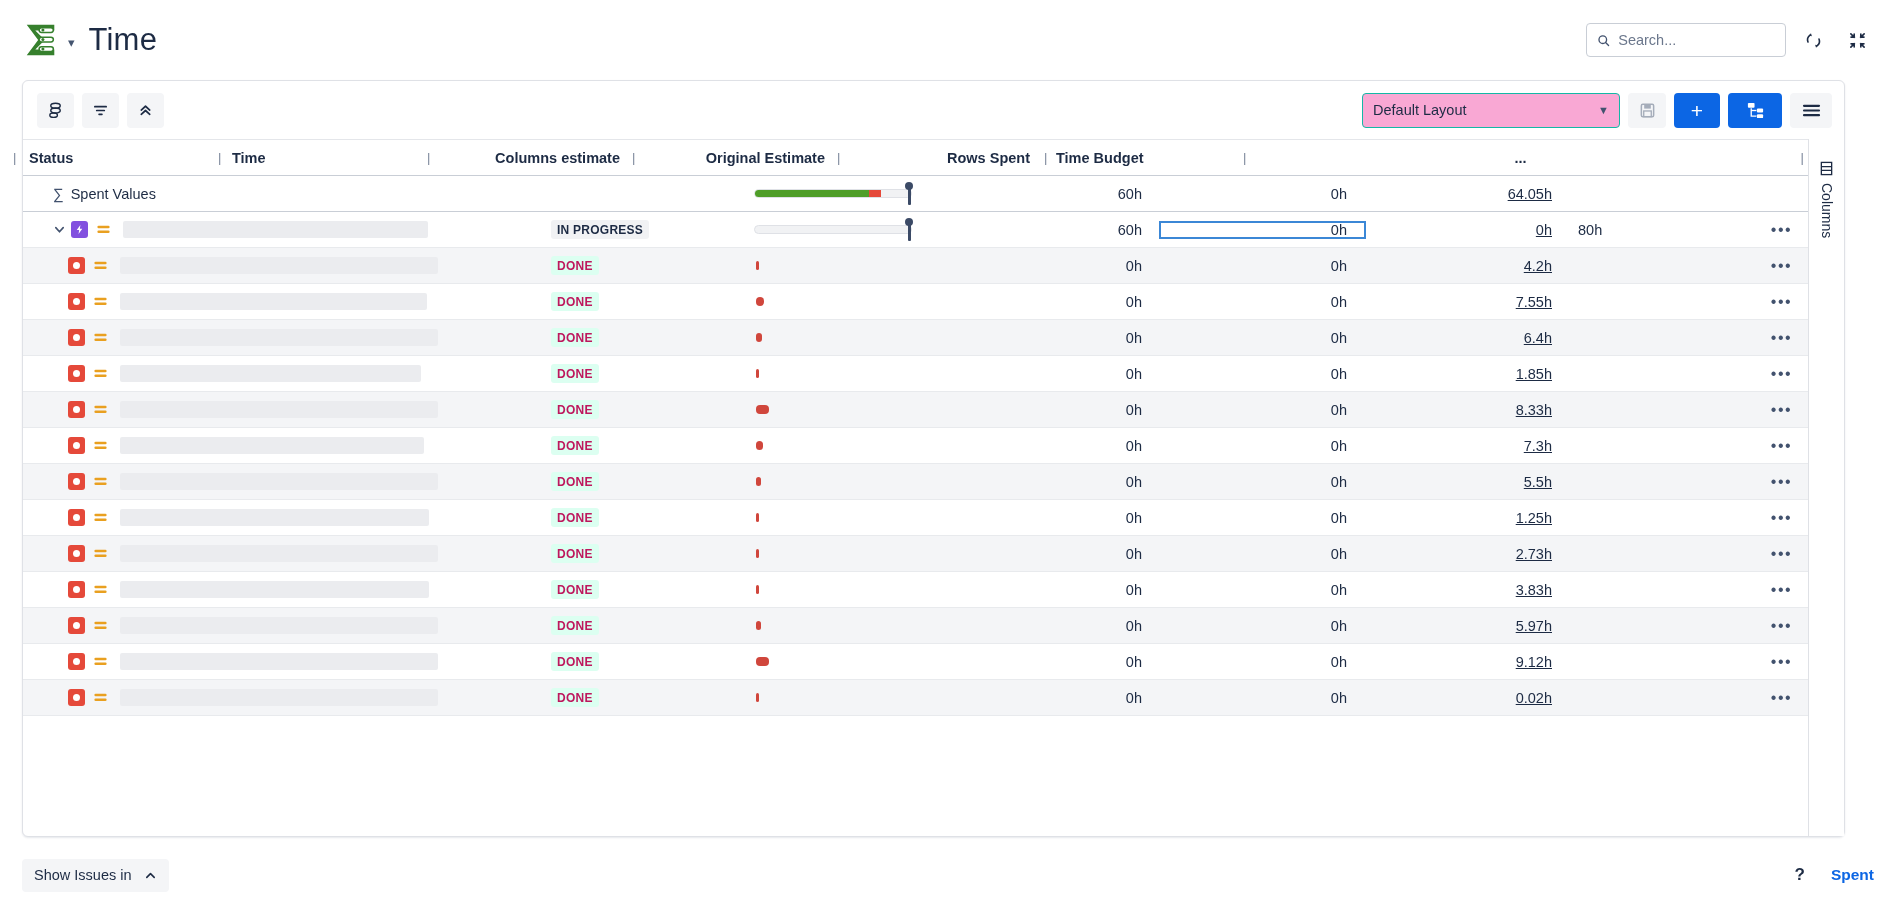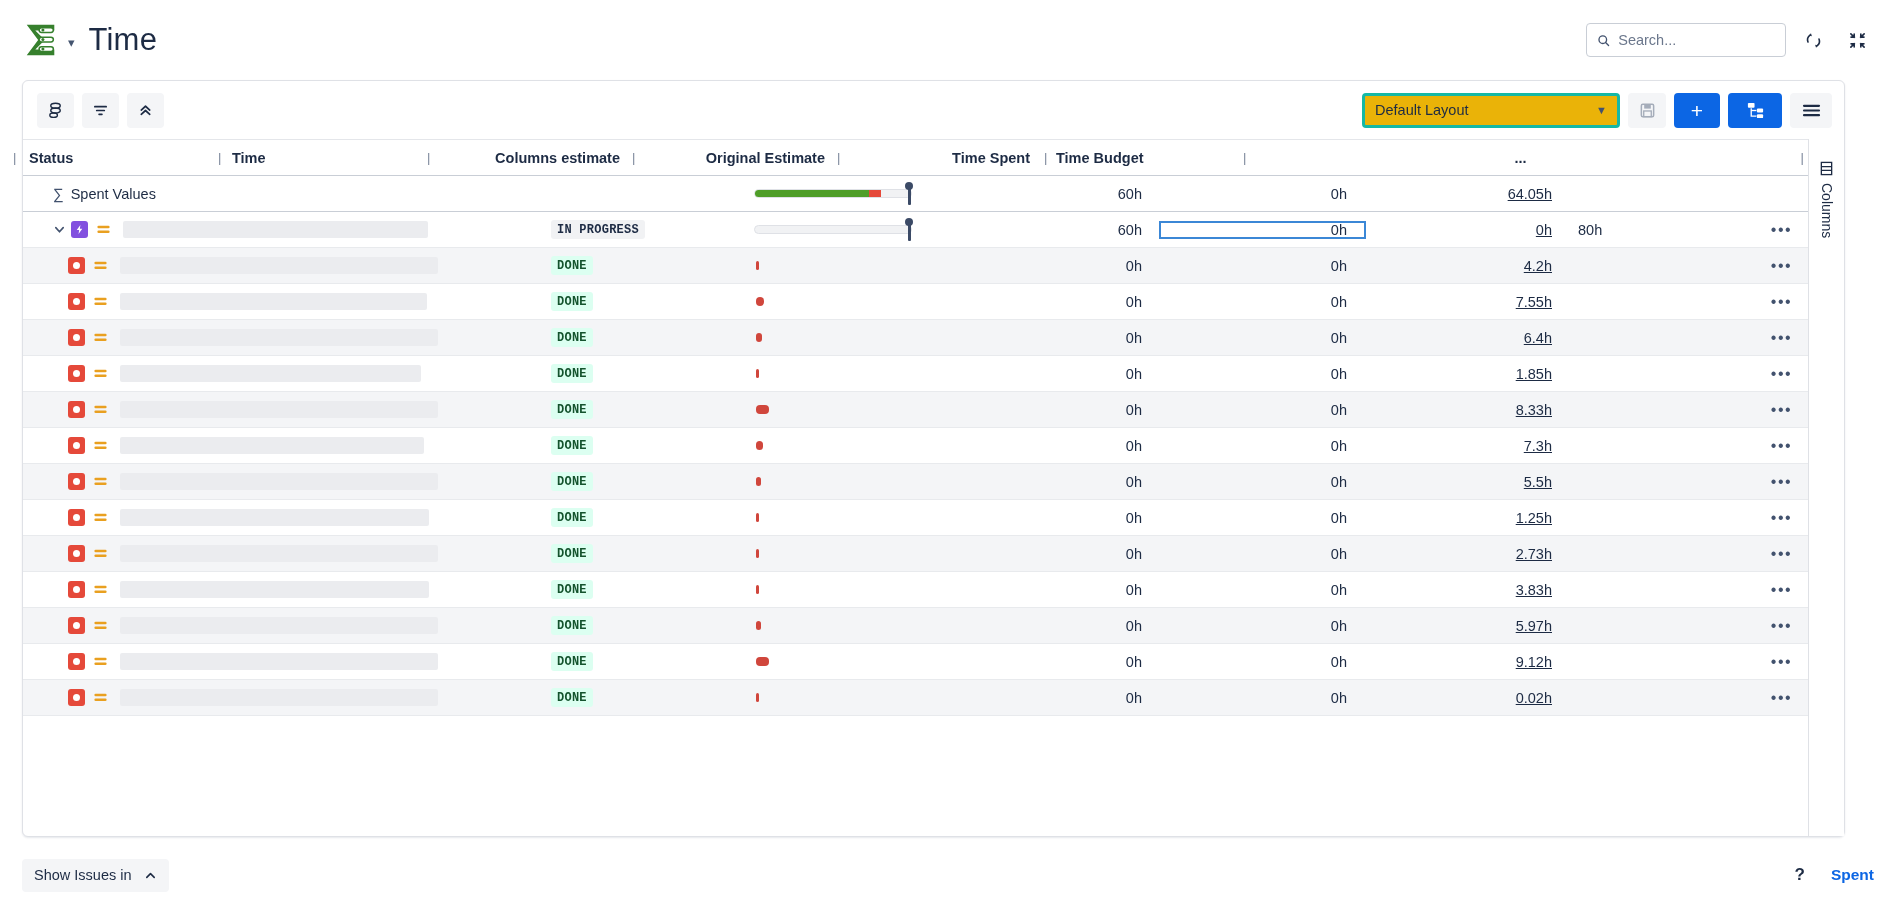--- a/index.html
+++ b/index.html
@@ -79,23 +79,23 @@
   .tool-btn {
     width: 37px; height: 35px;
     background: #f4f5f7;
     border: none; border-radius: 4px;
     display: flex; align-items: center; justify-content: center;
     cursor: pointer; color: #1d2b44;
   }
   .toolbar-right { margin-left: auto; display: flex; align-items: center; gap: 8px; }
   .layout-select {
     width: 258px; height: 35px;
-    border: 3px solid #14b8a6; border-radius: 4px;
+    border: 1px solid #14b8a6; border-radius: 4px;
     display: flex; align-items: center;
-    padding: 0 10px; background: #eab308;
+    padding: 0 10px; background: #f9a8d4;
     font-size: 14.5px; color: #1d2b44;
     cursor: pointer;
   }
   .layout-select .caret { margin-left: auto; font-size: 11px; color: #42526e; }
   .btn-save {
     width: 38px; height: 35px; border: none; border-radius: 4px;
     background: #f4f5f7; color: #a5adba;
     display: flex; align-items: center; justify-content: center;
     cursor: default;
   }
@@ -138,21 +138,21 @@
     align-items: center;
     font-size: 14.5px;
     color: #1d2b44;
   }
   .row.alt { background: #f4f5f7; }
   .row.summed { border-bottom: 1px solid #c9ced6; }
   .row.sep { border-bottom: 1px solid #e8eaed; }
   .row.group { background: #ffffff; border-bottom: 1px solid #e8eaed; }
 
   .c-issue   { width: 522px; display: flex; align-items: center; padding-left: 28px; position: relative; }
-  .c-status  { width: 205px; display: flex; align-items: flex-end; padding-left: 6px; font-family: Liberation Mono, monospace; }
+  .c-status  { width: 205px; display: flex; align-items: flex-end; padding-left: 6px; }
   .c-time    { width: 205px; display: flex; align-items: center; padding-left: 4px; }
   .c-origest { width: 205px; display: flex; align-items: center; justify-content: flex-end; padding-right: 18px; }
   .c-remest  { width: 205px; display: flex; align-items: center; justify-content: flex-end; padding-right: 18px; position: relative;}
   .c-spent   { width: 205px; display: flex; align-items: center; justify-content: flex-end; padding-right: 18px; text-decoration: underline; }
   .c-budget  { width: 185px; display: flex; align-items: center; padding-left: 8px; }
   .c-dots    { flex: 1; display: flex; align-items: center; justify-content: center; }
 
   .summed-label { display: flex; align-items: center; gap: 7px; padding-left: 30px; font-size: 14.5px; }
   .sigma-char { font-size: 15px; color: #42526e; }
 
@@ -176,21 +176,21 @@
   .title-redact {
     height: 17px; background: #ebecef; border-radius: 2px; margin-left: 12px;
   }
 
   .badge {
     display: inline-flex; align-items: center;
     height: 19px; padding: 0 6px; border-radius: 3px;
     font-size: 12px; font-weight: bold; letter-spacing: .25px;
   }
   .badge-inprogress { background: #f1f2f4; color: #1d2b44; }
-  .badge-done { background: #dcfff1; color: #14532d; }
+  .badge-done { background: #dcfff1; color: #be185d; }
 
   .track {
     position: relative; width: 158px; height: 9px;
     background: #f1f2f4; border: 1px solid #dfe1e6;
     border-radius: 5px; overflow: visible;
   }
   .track .fill-green { position: absolute; left: 0; top: 0; bottom: 0; background: #4f9e28; border-radius: 4px 0 0 4px; }
   .track .fill-red { position: absolute; top: 0; bottom: 0; background: #e5493a; }
   .marker {
     position: absolute; top: -6px; width: 3px; height: 21px;
@@ -380,21 +380,21 @@
         <div class="hcell" style="width:205px;justify-content:flex-end;padding-right:18px">
           <span class="hsep" style="position:absolute;left:-8px">|</span>
           <span>Columns estimate</span>
         </div>
         <div class="hcell" style="width:205px;justify-content:flex-end;padding-right:18px">
           <span class="hsep" style="position:absolute;left:-8px">|</span>
           <span>Original Estimate</span>
         </div>
         <div class="hcell" style="width:205px;justify-content:flex-end;padding-right:18px">
           <span class="hsep" style="position:absolute;left:-8px">|</span>
-          <span>Time Spent</span>
+          <span>Rows Spent</span>
         </div>
         <div class="hcell" style="width:185px;padding-left:8px">
           <span class="hsep" style="position:absolute;left:-6px">|</span>
           <span>Time Budget</span>
         </div>
         <div class="hcell" style="flex:1;justify-content:center;position:relative">
           <span class="hsep" style="position:absolute;left:8px">|</span>
           <span>...</span>
           <span class="hsep" style="position:absolute;right:4px">|</span>
         </div>

